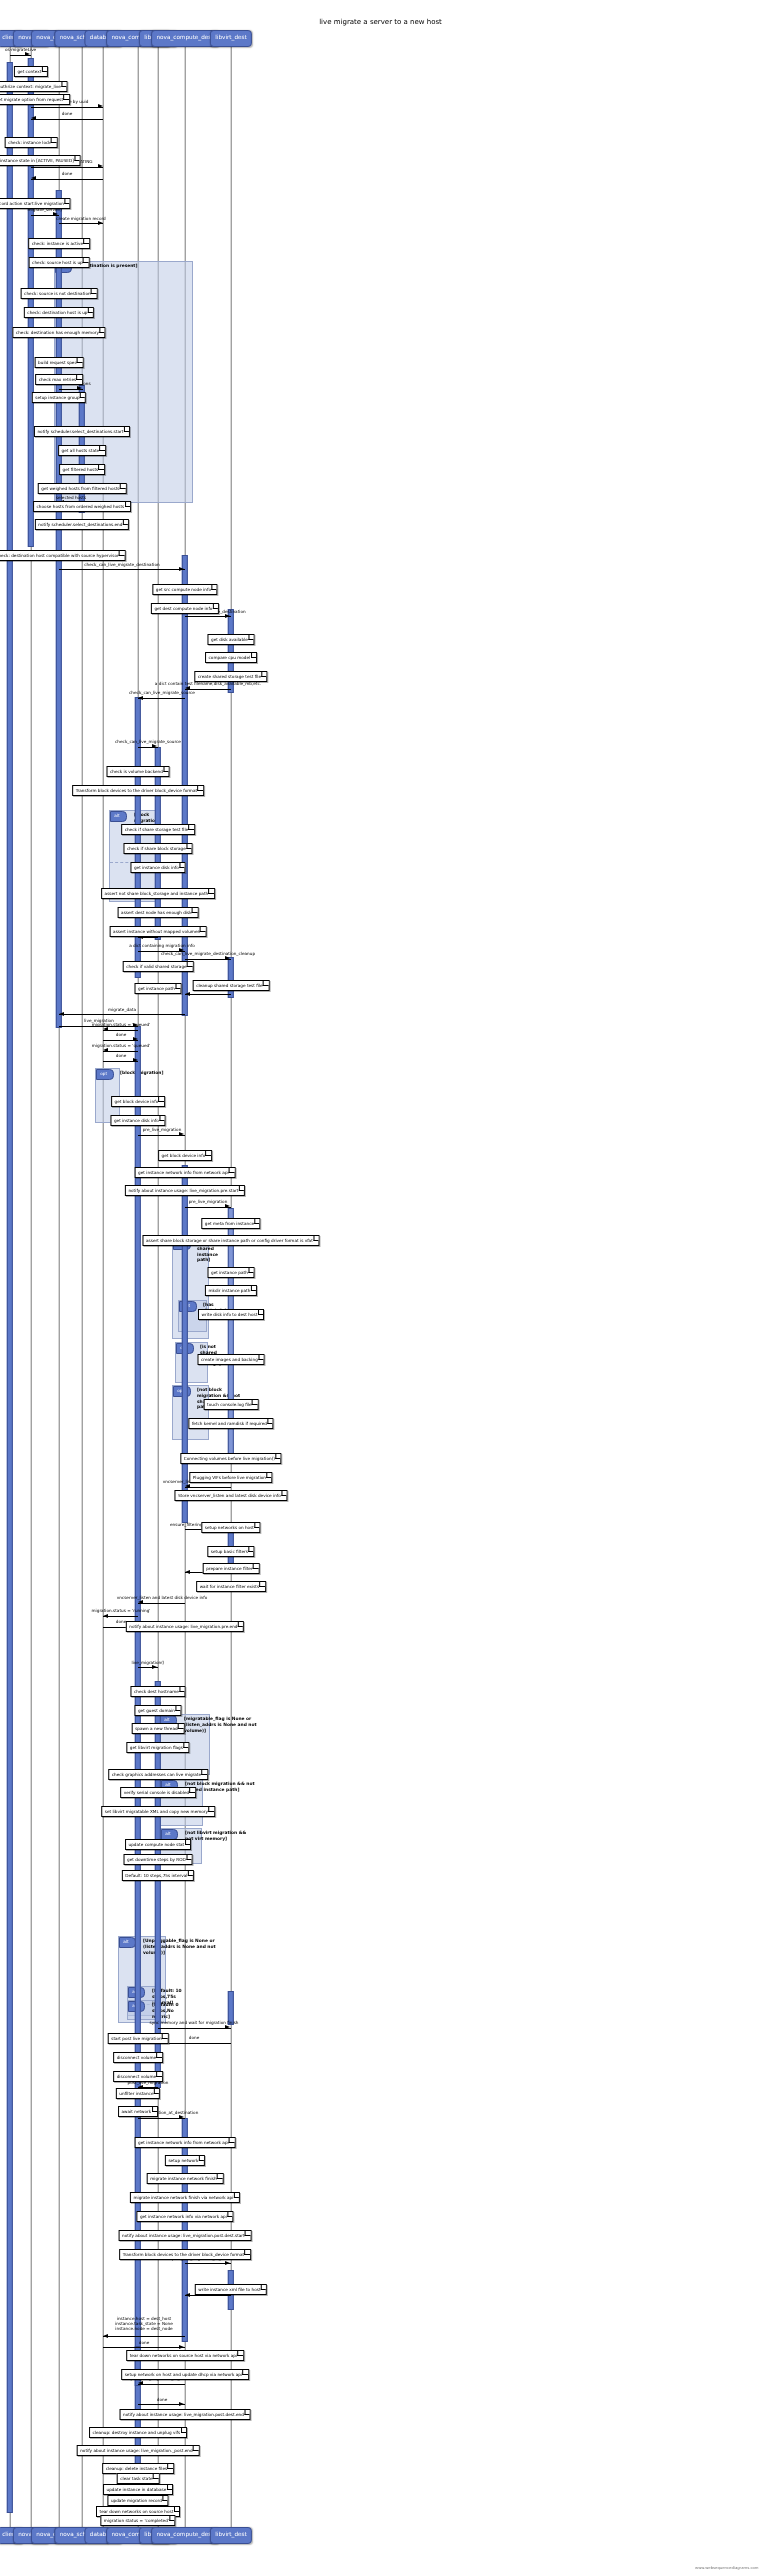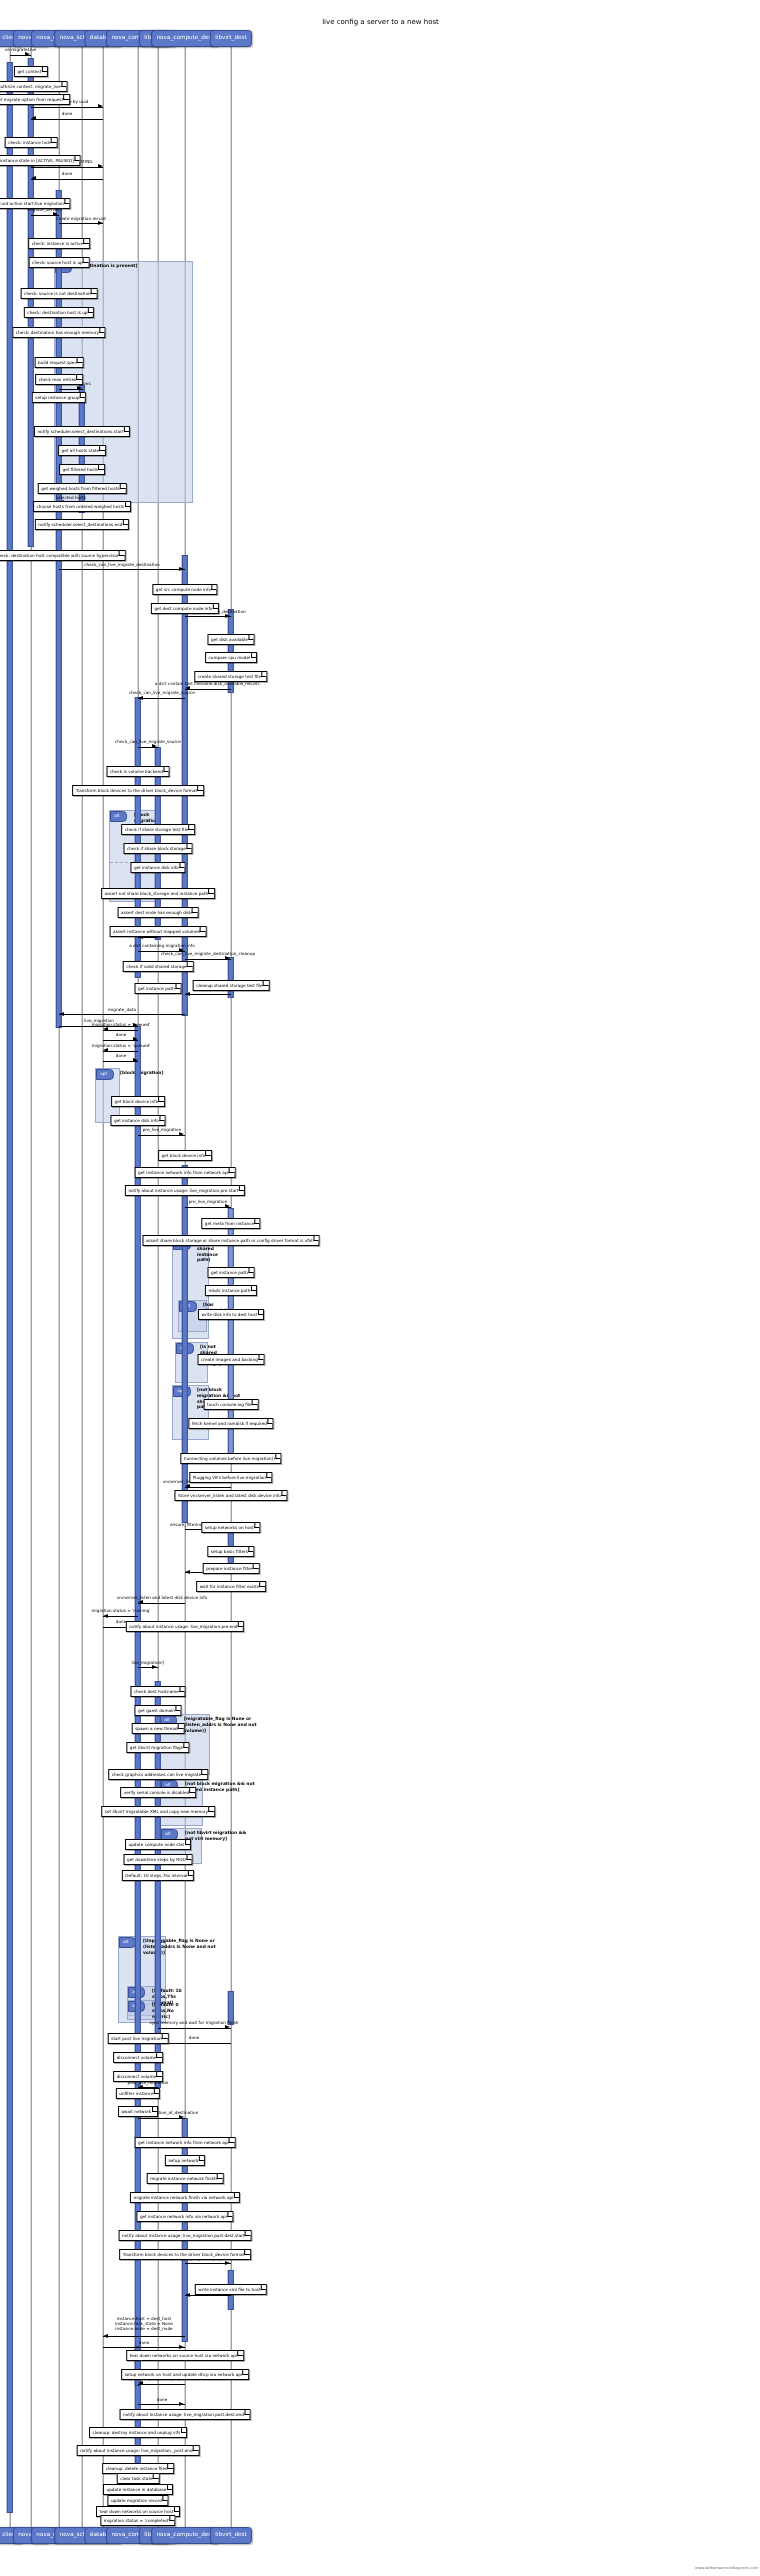--- a/index.html
+++ b/index.html
@@ -53,21 +53,21 @@
   .grp .gcond{position:absolute;font-size:4.4px;line-height:5.7px;font-weight:bold;color:#000;}
   .grp .gdiv{position:absolute;left:0;right:0;border-top:0.6px dashed #9aa8cc;}
 
   .foot{position:absolute;right:2.5px;font-size:3.8px;color:#777;}
 </style>
 </head>
 <body>
 
 <div id="stage">
 
-  <div class="title" style="top:18px;">live config a server to a new host</div>
+  <div class="title" style="top:18px;">live migrate a server to a new host</div>
 
   <div id="layer">
       <div class="lifeline" style="left:10px;top:47px;height:2480px;"></div>
       <div class="lifeline" style="left:31px;top:47px;height:2480px;"></div>
       <div class="lifeline" style="left:59px;top:47px;height:2480px;"></div>
       <div class="lifeline" style="left:82px;top:47px;height:2480px;"></div>
       <div class="lifeline" style="left:103px;top:47px;height:2480px;"></div>
       <div class="lifeline" style="left:138px;top:47px;height:2480px;"></div>
       <div class="lifeline" style="left:158px;top:47px;height:2480px;"></div>
       <div class="lifeline" style="left:185px;top:47px;height:2480px;"></div>

